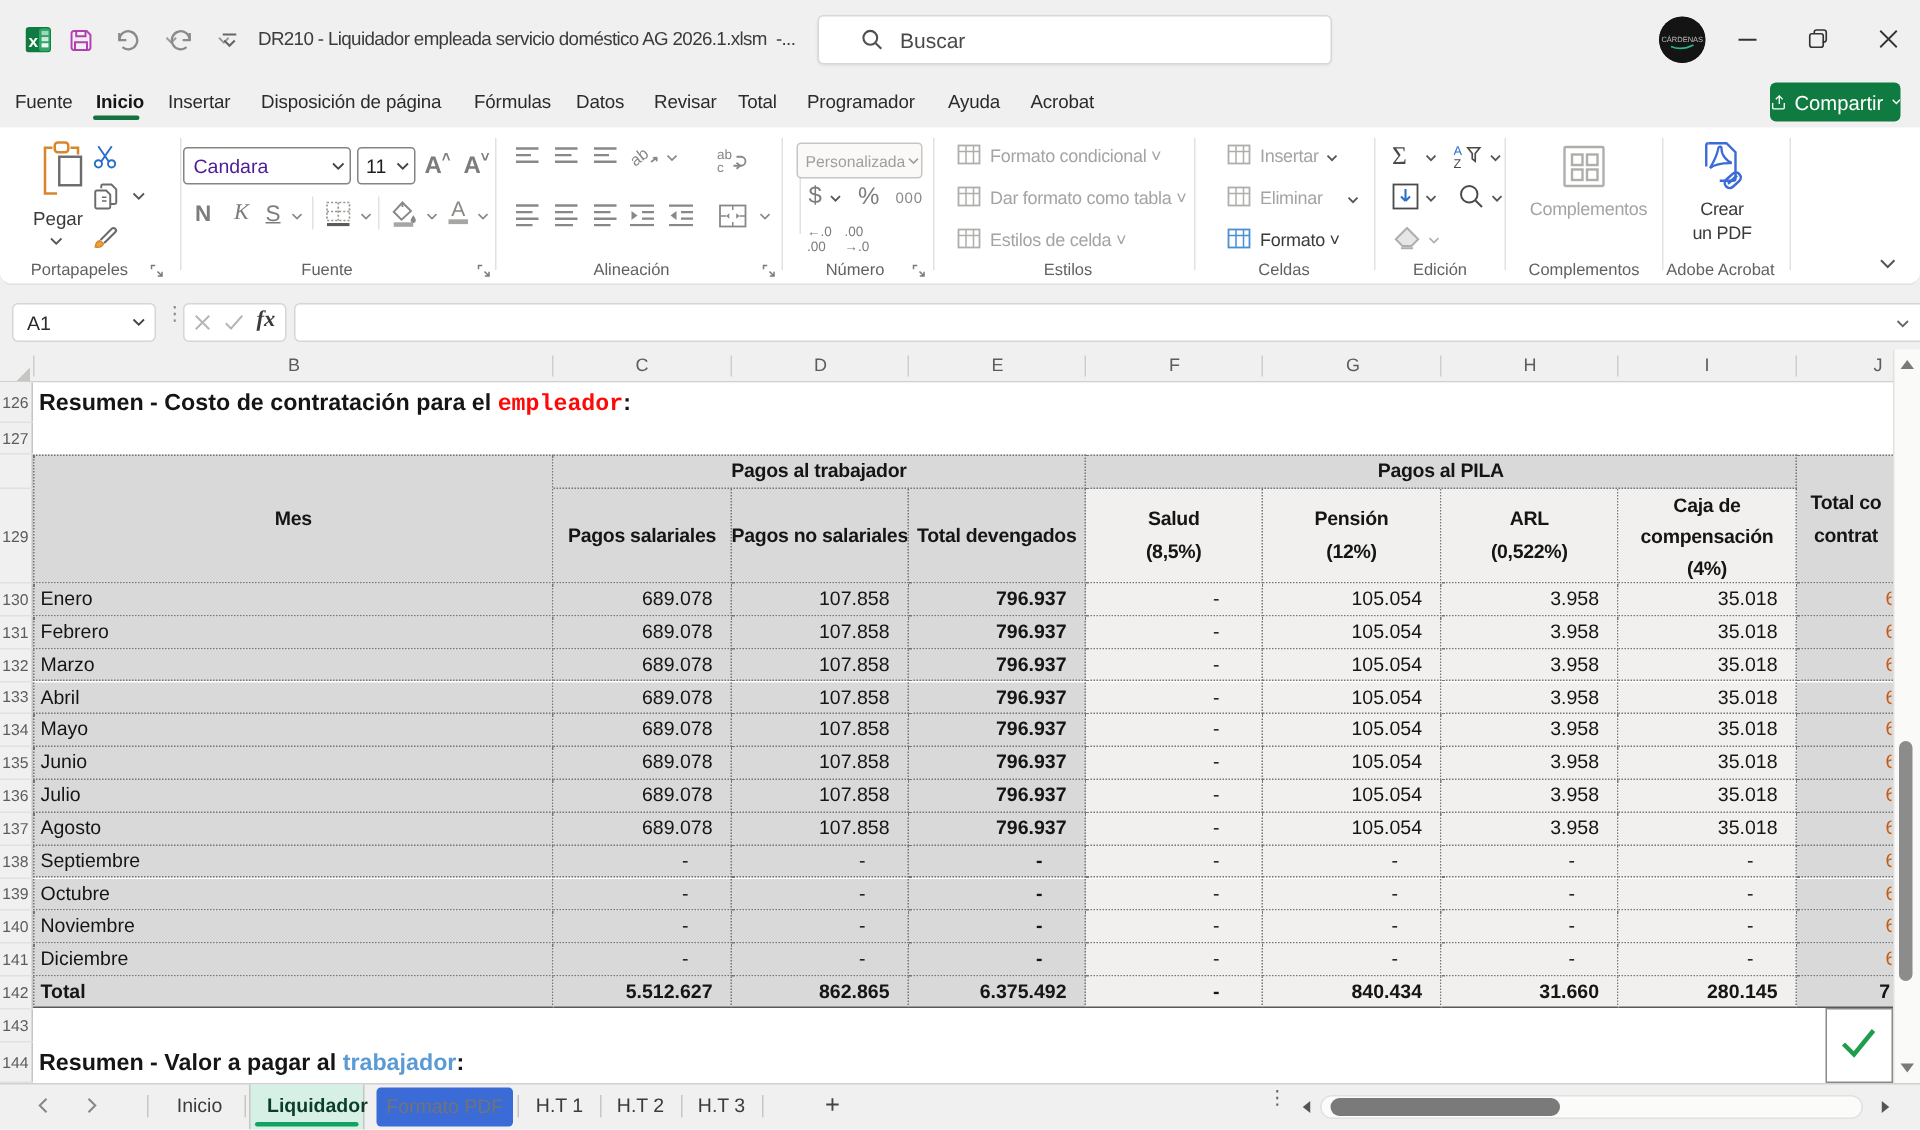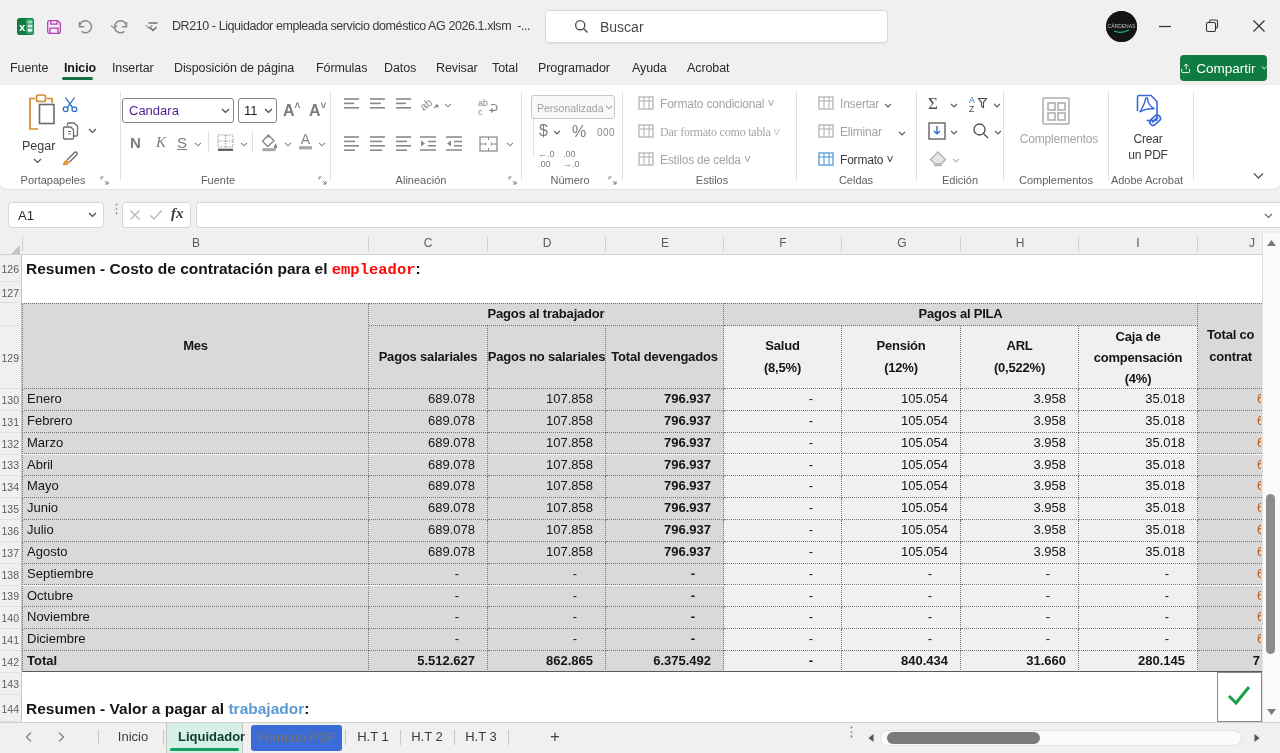--- a/index.html
+++ b/index.html
@@ -402,21 +402,21 @@
 <path d="M1 5 h14 M6 1 v12 M11 1 v12" stroke="#b0aeac" stroke-width="1"></path>
 </svg>
   </div>
 <div class="ribtxt" style="left:660px;top:97px;">Formato condicional ˅</div>
 <div class="abs" style="left:638px;top:124px;width:16px;height:14px;">
     <svg width="16" height="14" viewBox="0 0 16 14">
 <rect x="1" y="1" width="14" height="12" fill="#fff" stroke="#b0aeac" stroke-width="1.2"></rect>
 <path d="M1 5 h14 M6 1 v12 M11 1 v12" stroke="#b0aeac" stroke-width="1"></path>
 </svg>
   </div>
-<div class="ribtxt" style="left:660px;top:125px;font-family:Liberation Serif, serif;">Dar formato como tabla ˅</div>
+<div class="ribtxt" style="left:660px;top:125px;">Dar formato como tabla ˅</div>
 <div class="abs" style="left:638px;top:152px;width:16px;height:14px;">
     <svg width="16" height="14" viewBox="0 0 16 14">
 <rect x="1" y="1" width="14" height="12" fill="#fff" stroke="#b0aeac" stroke-width="1.2"></rect>
 <path d="M1 5 h14 M6 1 v12 M11 1 v12" stroke="#b0aeac" stroke-width="1"></path>
 </svg>
   </div>
 <div class="ribtxt" style="left:660px;top:153px;">Estilos de celda ˅</div>
 <div class="abs" style="left:818px;top:96px;width:16px;height:14px;">
     <svg width="16" height="14" viewBox="0 0 16 14">
 <rect x="1" y="1" width="14" height="12" fill="#fff" stroke="#b0aeac" stroke-width="1.2"></rect>

